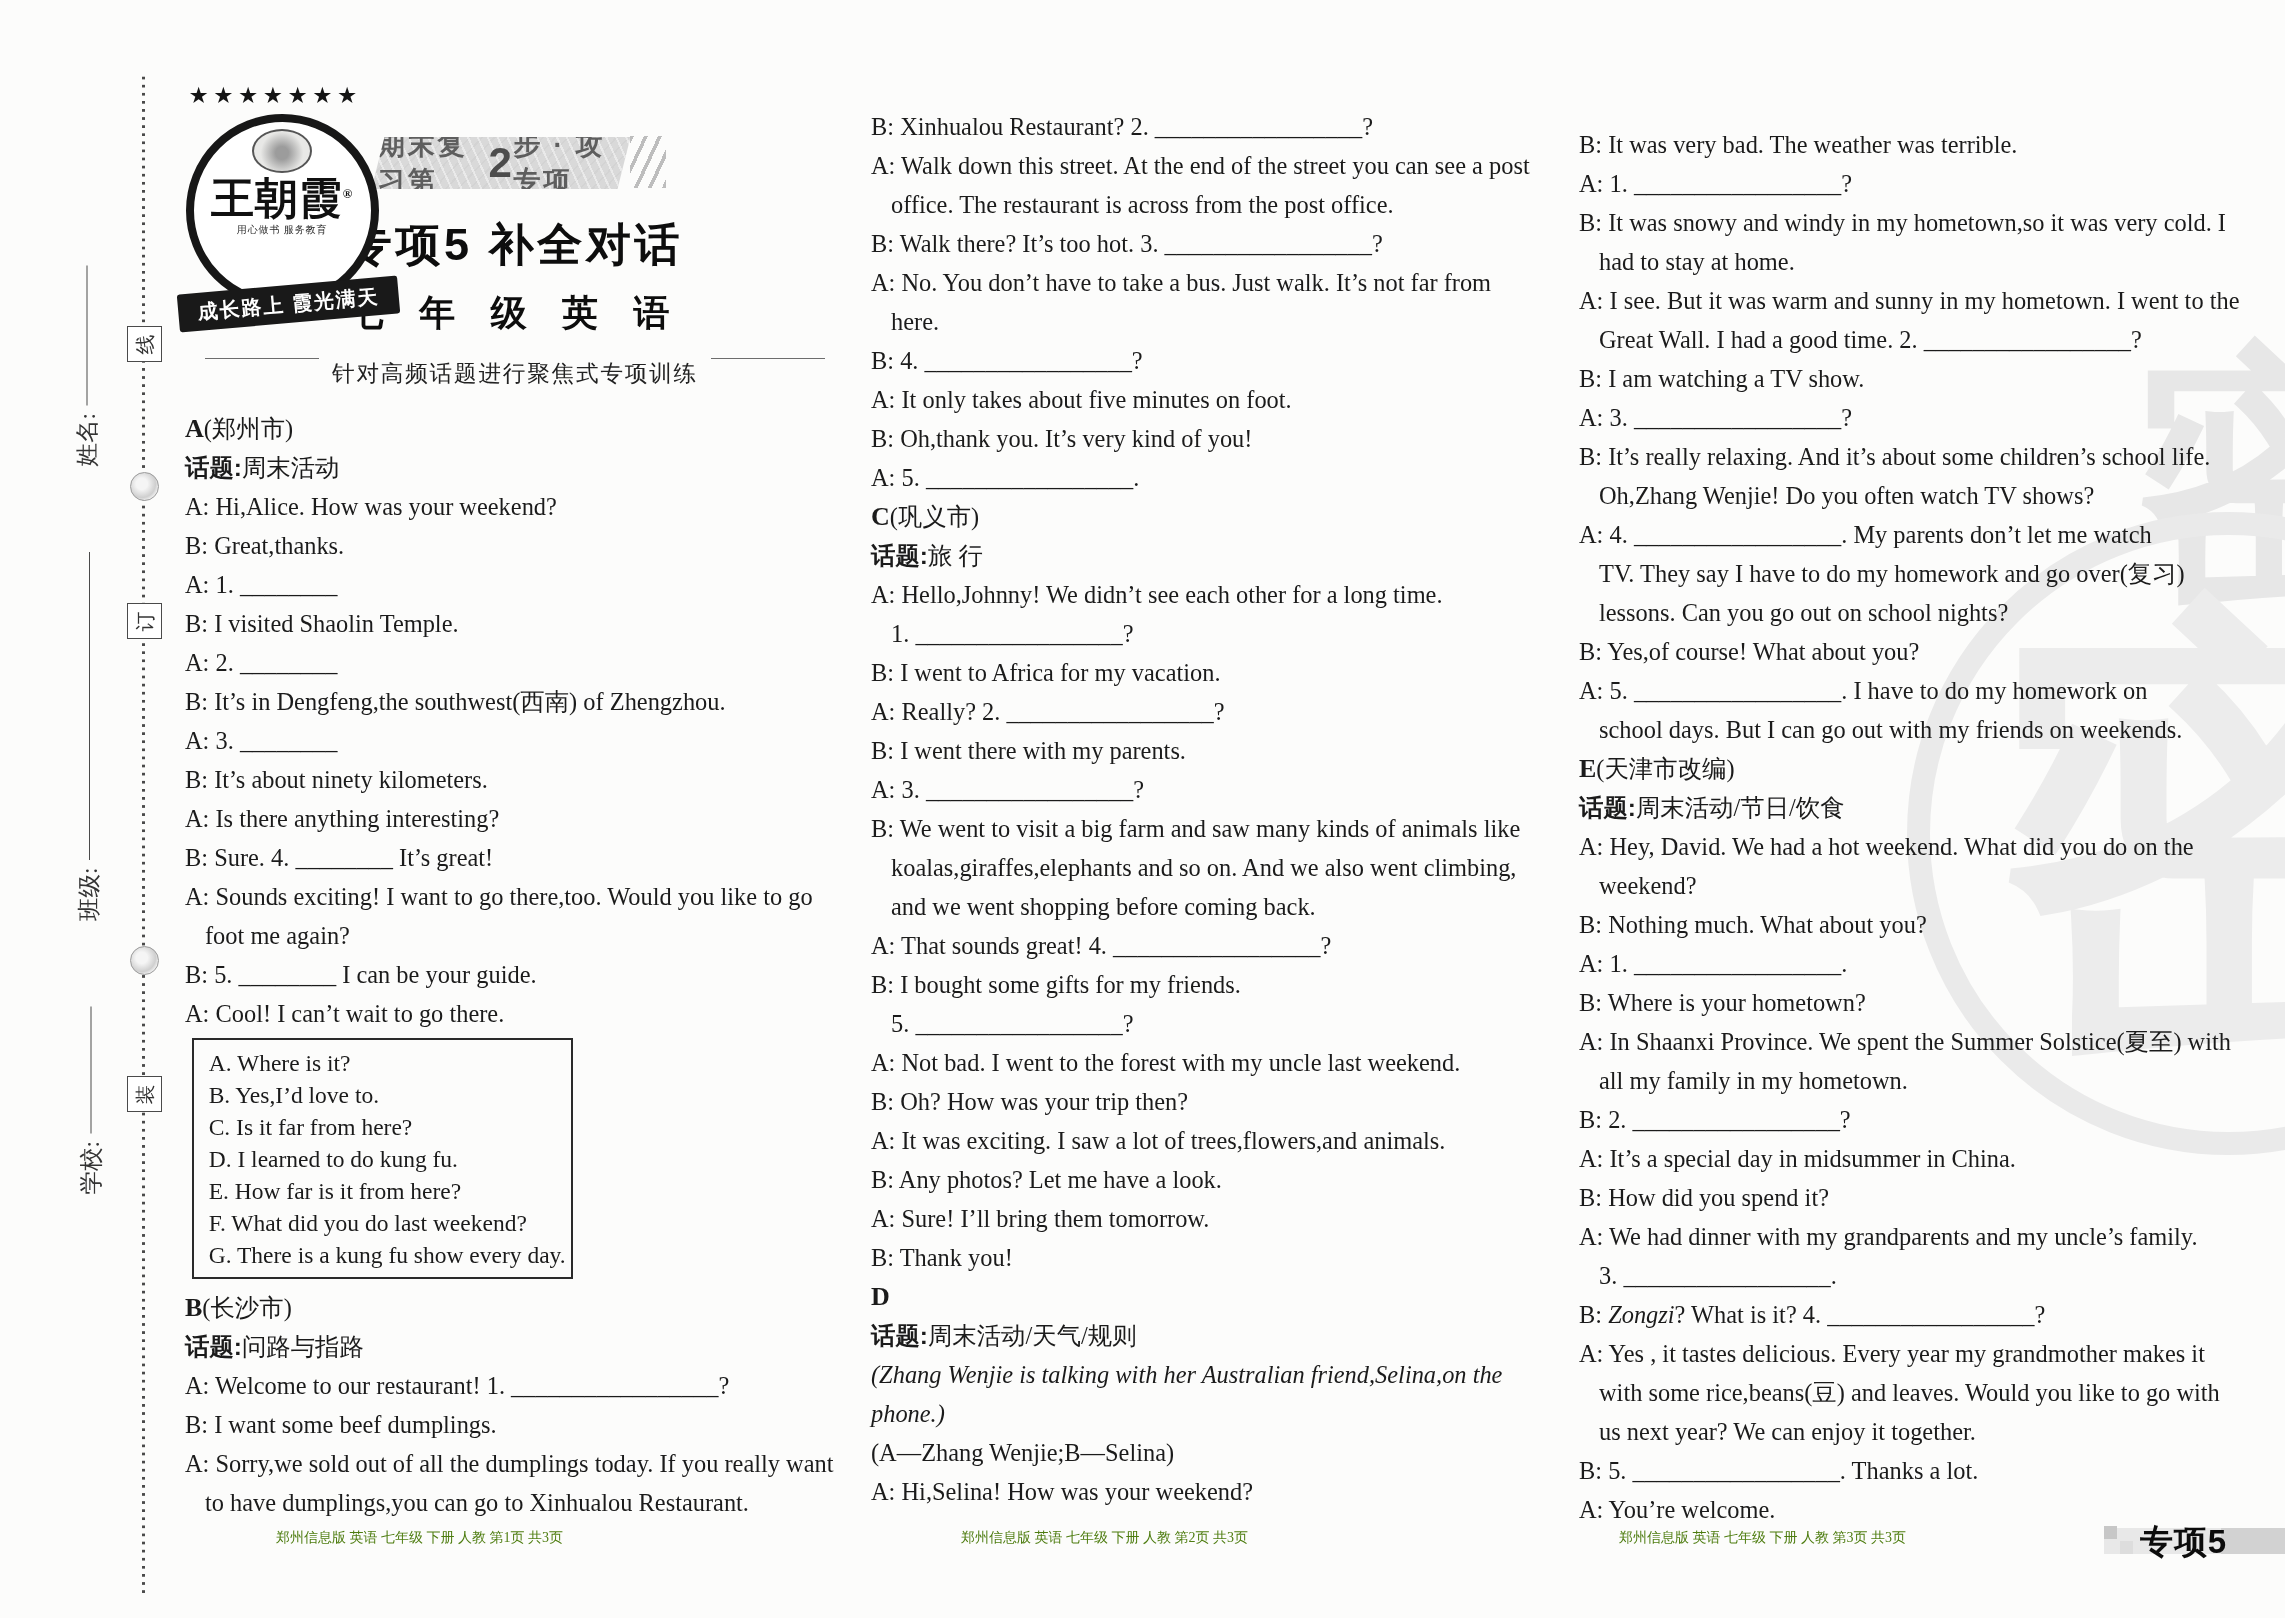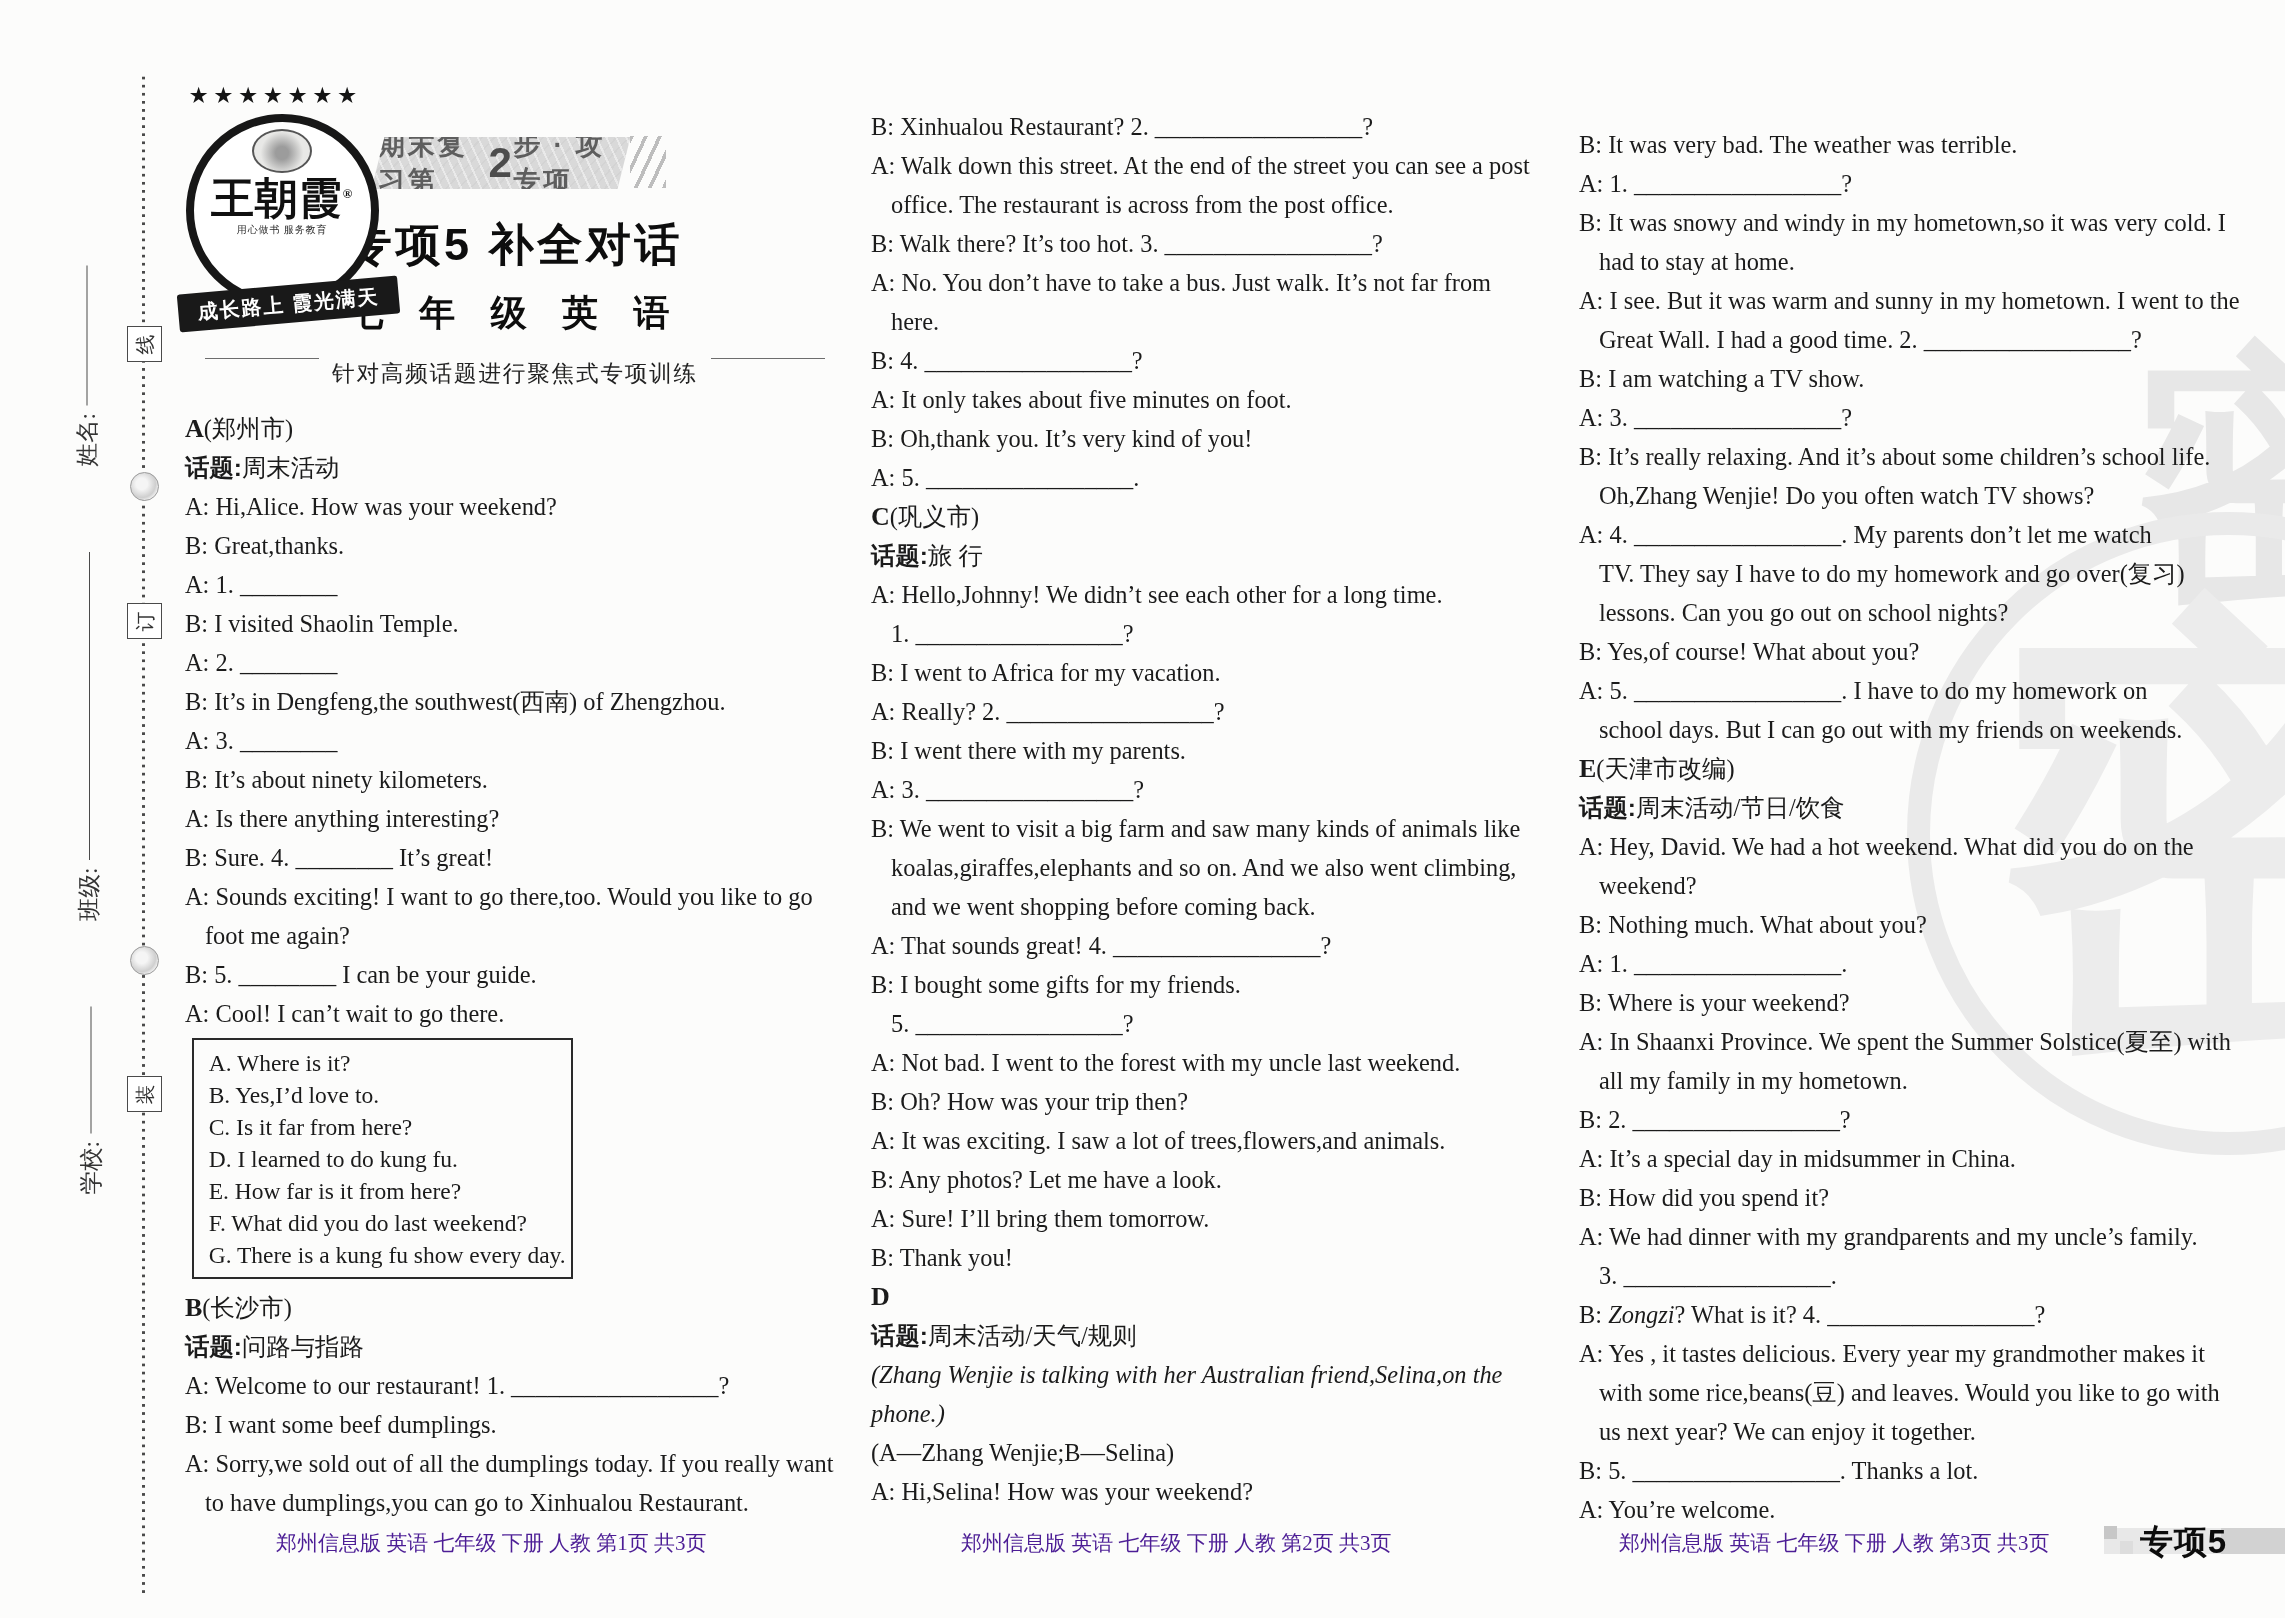--- a/index.html
+++ b/index.html
@@ -73,21 +73,21 @@
   .colC{left:1579px;top:125px;width:680px;}
   .ln{height:39px;line-height:39px;white-space:nowrap;font-size:24.4px;}
   .ln.ind{padding-left:20px;}
   .ln.h,.ln.t{}
   .ln.h b{font-size:26px;}
   .ln.t b{font-family:"Liberation Sans","DejaVu Sans",sans-serif;font-size:24.4px;}
   .ln.n{font-style:italic;}
   .optbox{width:362px;border:2.7px solid #2a2a2a;margin:5.4px 0 9px 7.2px;padding:6.3px 0 6.3px 14.5px;}
   .optbox .opt{height:32px;line-height:32px;font-size:23.5px;white-space:nowrap;}
   
-  .footer{position:absolute;top:1529px;font-size:21px;color:#4c1d95;white-space:nowrap;z-index:2;}
+  .footer{position:absolute;top:1529px;font-size:14px;color:#4d7c0f;white-space:nowrap;z-index:2;}
   .f1{left:276px;} .f2{left:961px;} .f3{left:1619px;}
   .tabbar{position:absolute;left:2104px;top:1528px;width:182px;height:26px;background:#e8e8e8;z-index:2;}
   .tabbar .dark{position:absolute;right:0;top:0;width:65px;height:26px;background:#d2d2d2;}
   .sq1{position:absolute;left:2104px;top:1526px;width:12.7px;height:12.7px;background:#c7c7c7;z-index:3;}
   .sq2{position:absolute;left:2120px;top:1541px;width:12.7px;height:12.7px;background:#dddddd;z-index:3;}
   .tablabel{position:absolute;left:2140px;top:1520px;font-size:33px;font-weight:bold;color:#0c0c0c;
         font-family:"Liberation Sans","DejaVu Sans",sans-serif;z-index:4;letter-spacing:0.9px;}
 </style>
 </head>
 <body>
@@ -239,21 +239,21 @@
       <div class="ln d ind">lessons. Can you go out on school nights?</div>
       <div class="ln d">B: Yes,of course! What about you?</div>
       <div class="ln d">A: 5. _________________. I have to do my homework on</div>
       <div class="ln d ind">school days. But I can go out with my friends on weekends.</div>
       <div class="ln h"><b>E</b>(天津市改编)</div>
       <div class="ln t"><b>话题:</b>周末活动/节日/饮食</div>
       <div class="ln d">A: Hey, David. We had a hot weekend. What did you do on the</div>
       <div class="ln d ind">weekend?</div>
       <div class="ln d">B: Nothing much. What about you?</div>
       <div class="ln d">A: 1. _________________.</div>
-      <div class="ln d">B: Where is your weekend?</div>
+      <div class="ln d">B: Where is your hometown?</div>
       <div class="ln d">A: In Shaanxi Province. We spent the Summer Solstice(夏至) with</div>
       <div class="ln d ind">all my family in my hometown.</div>
       <div class="ln d">B: 2. _________________?</div>
       <div class="ln d">A: It’s a special day in midsummer in China.</div>
       <div class="ln d">B: How did you spend it?</div>
       <div class="ln d">A: We had dinner with my grandparents and my uncle’s family.</div>
       <div class="ln d ind">3. _________________.</div>
       <div class="ln d">B: <i>Zongzi</i>? What is it? 4. _________________?</div>
       <div class="ln d">A: Yes , it tastes delicious. Every year my grandmother makes it</div>
       <div class="ln d ind">with some rice,beans(豆) and leaves. Would you like to go with</div>

